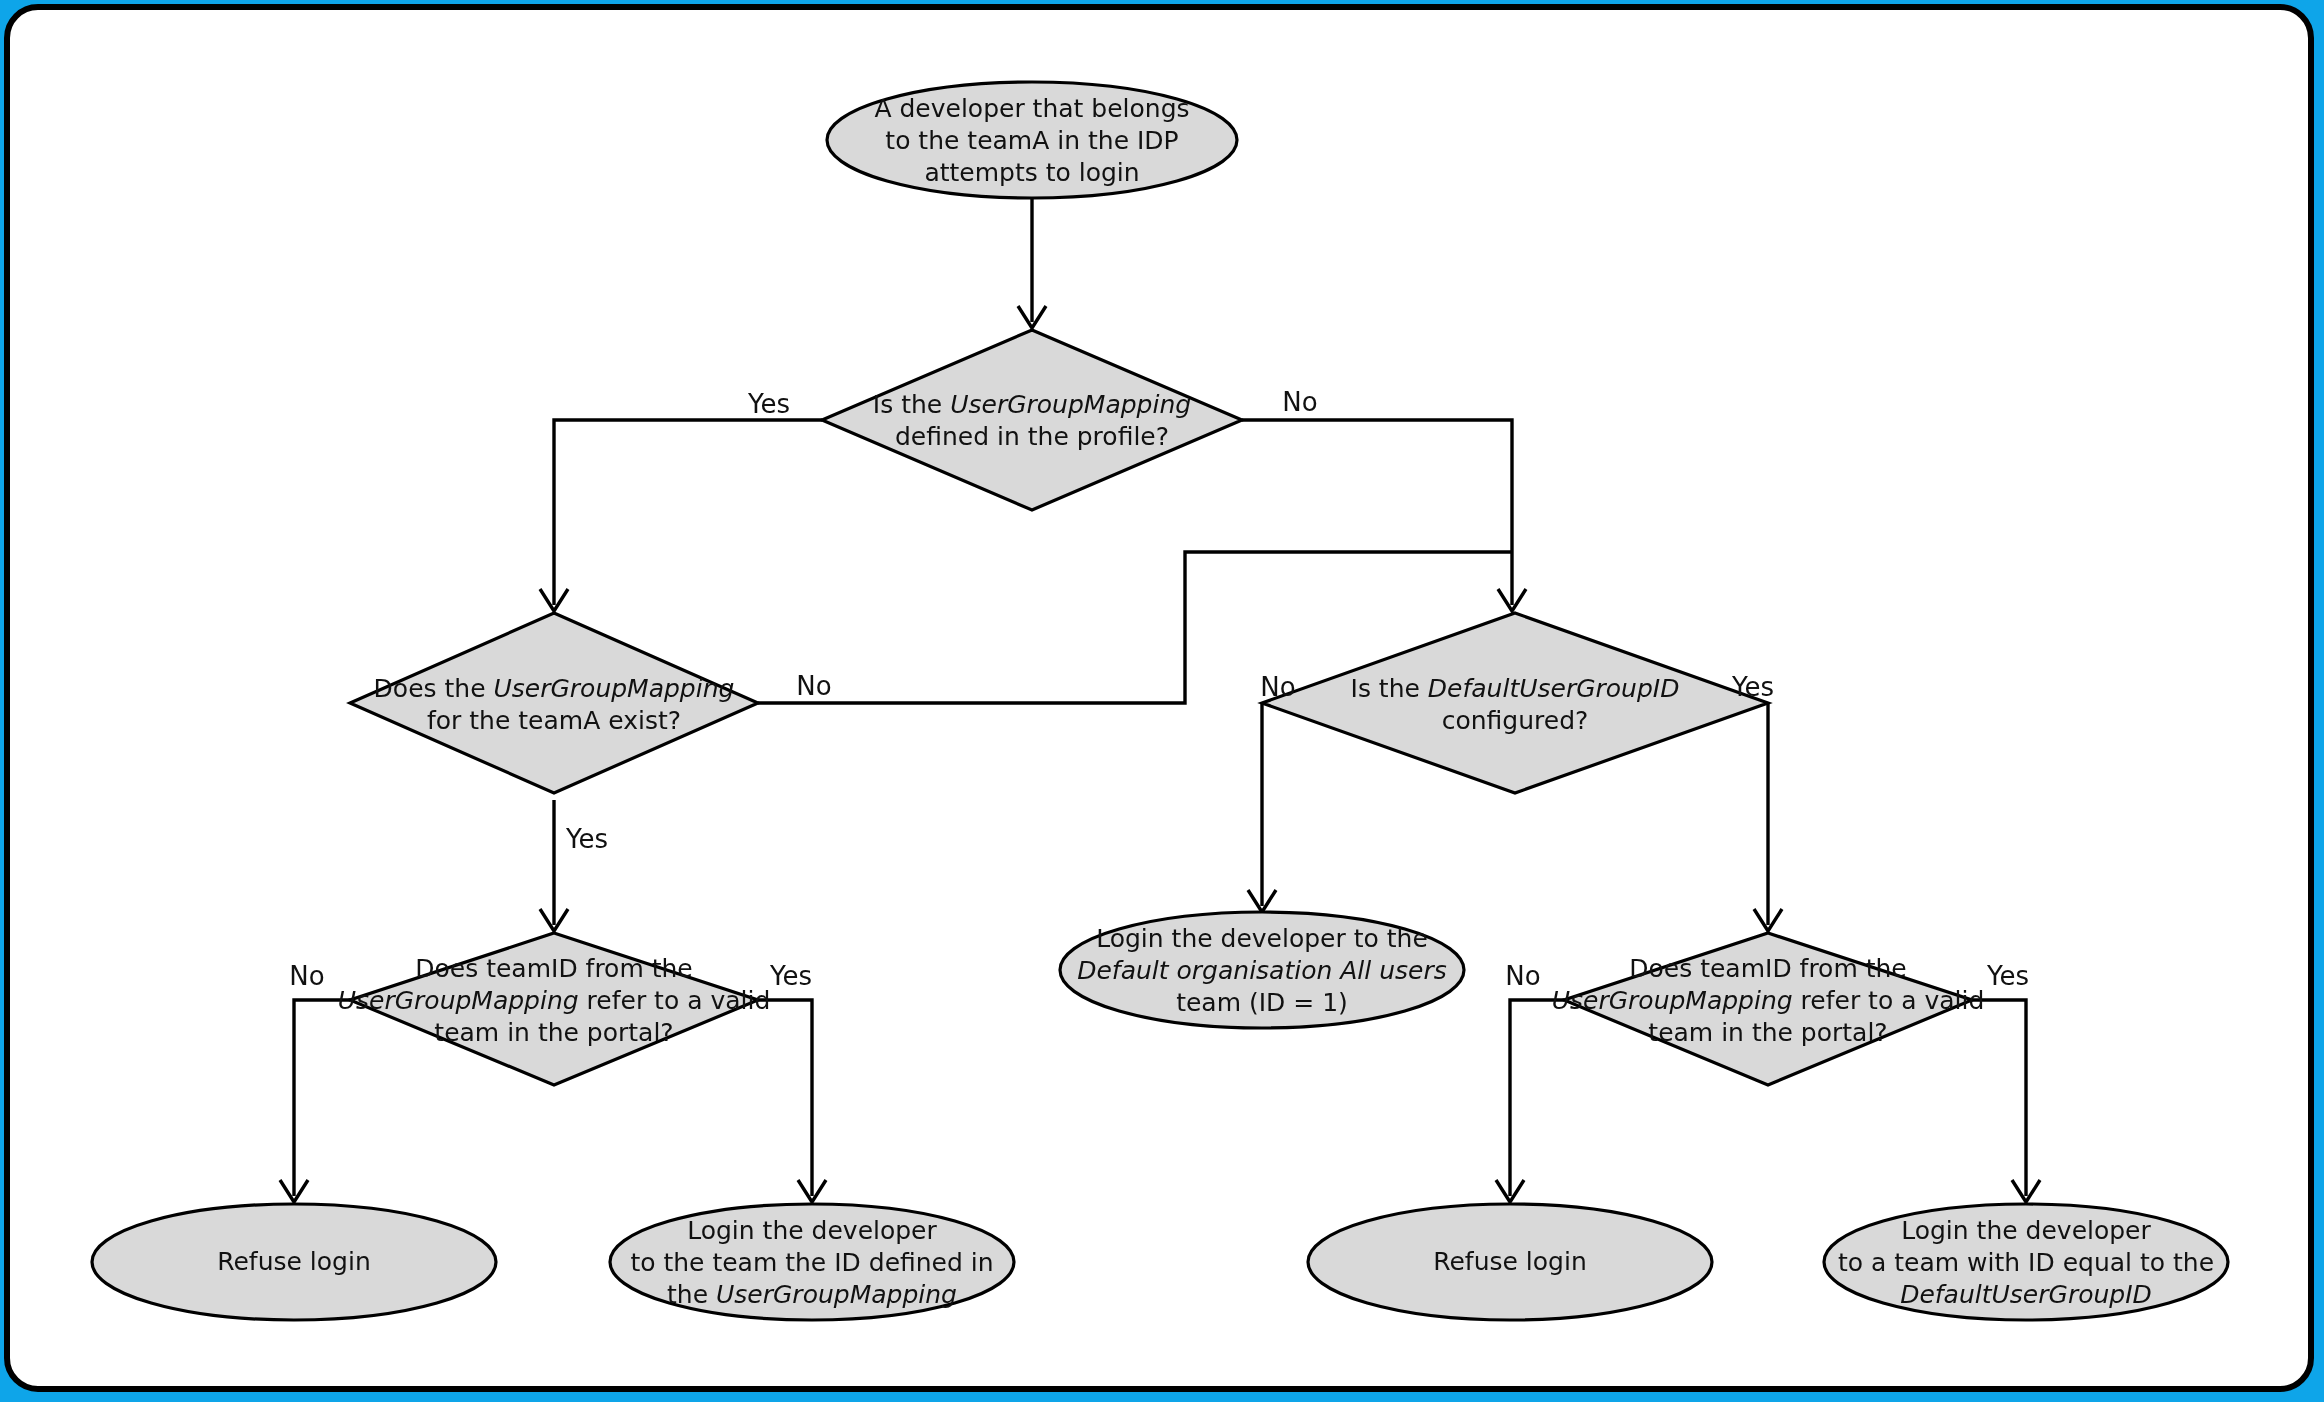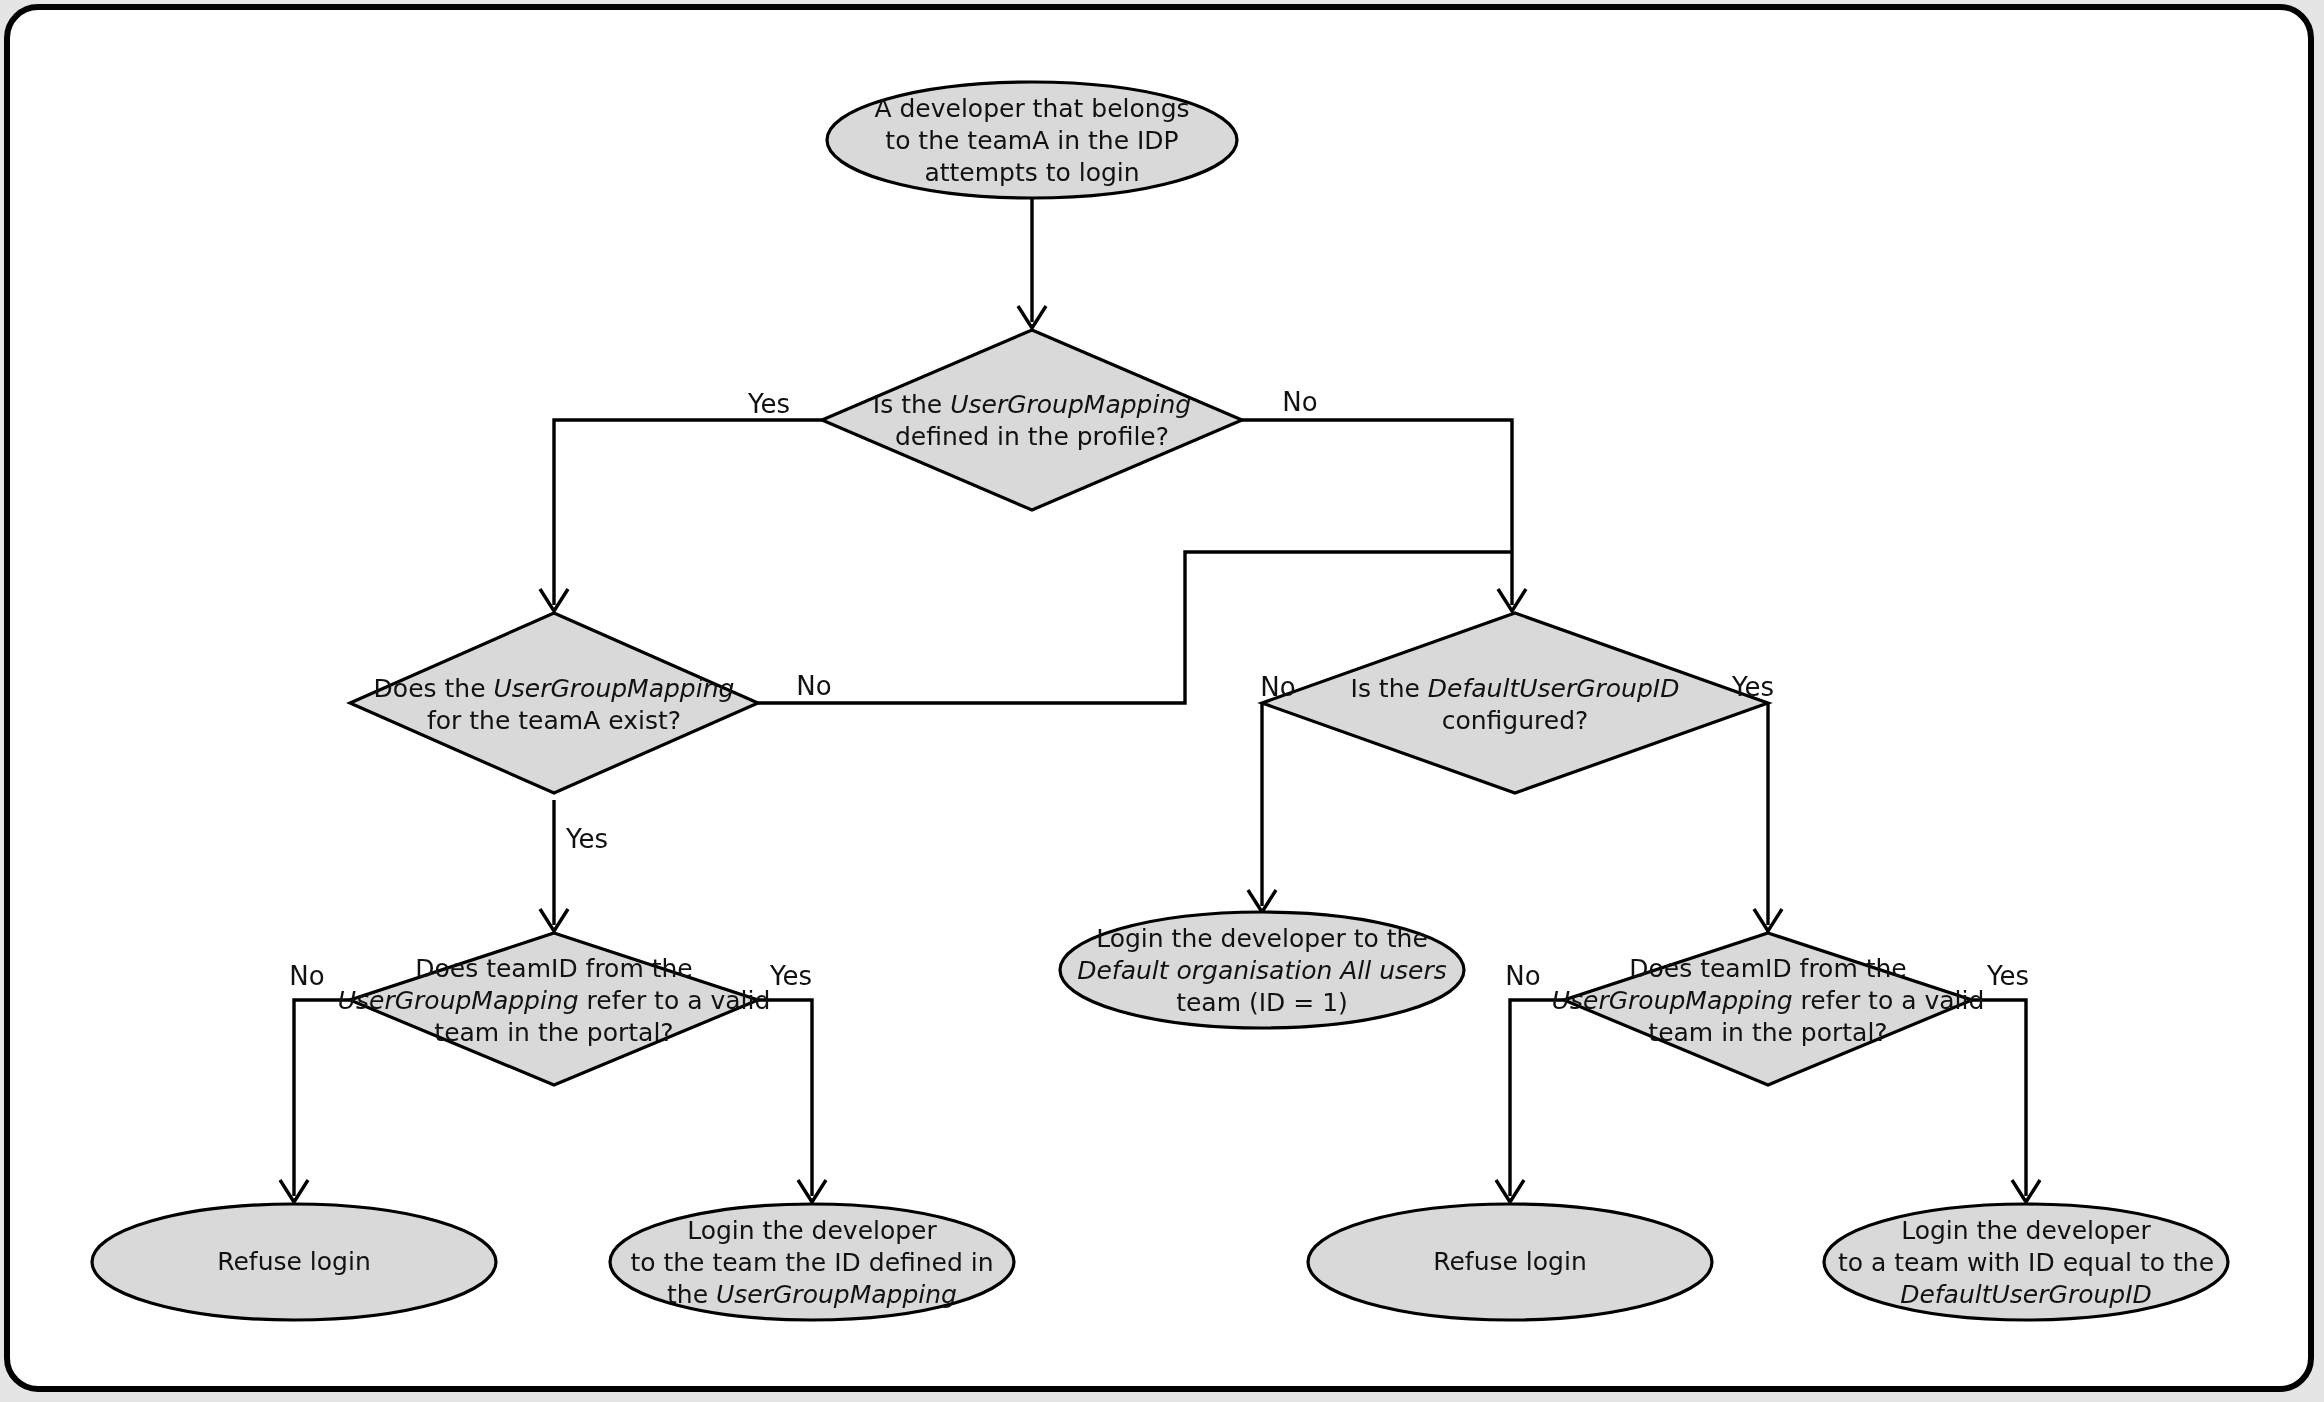--- a/index.html
+++ b/index.html
@@ -5,21 +5,21 @@
   html, body {
     margin: 0;
     padding: 0;
     background: #ffffff;
     font-family: "DejaVu Sans", sans-serif;
   }
   #canvas {
     position: relative;
     width: 2324px;
     height: 1402px;
-    background: #e5e5e5;
+    background: #0ea5e9;
   }
   #frame {
     position: absolute;
     left: 4px;
     top: 4px;
     width: 2310px;
     height: 1388px;
     border: 6px solid #000000;
     border-radius: 34px;
     box-sizing: border-box;

